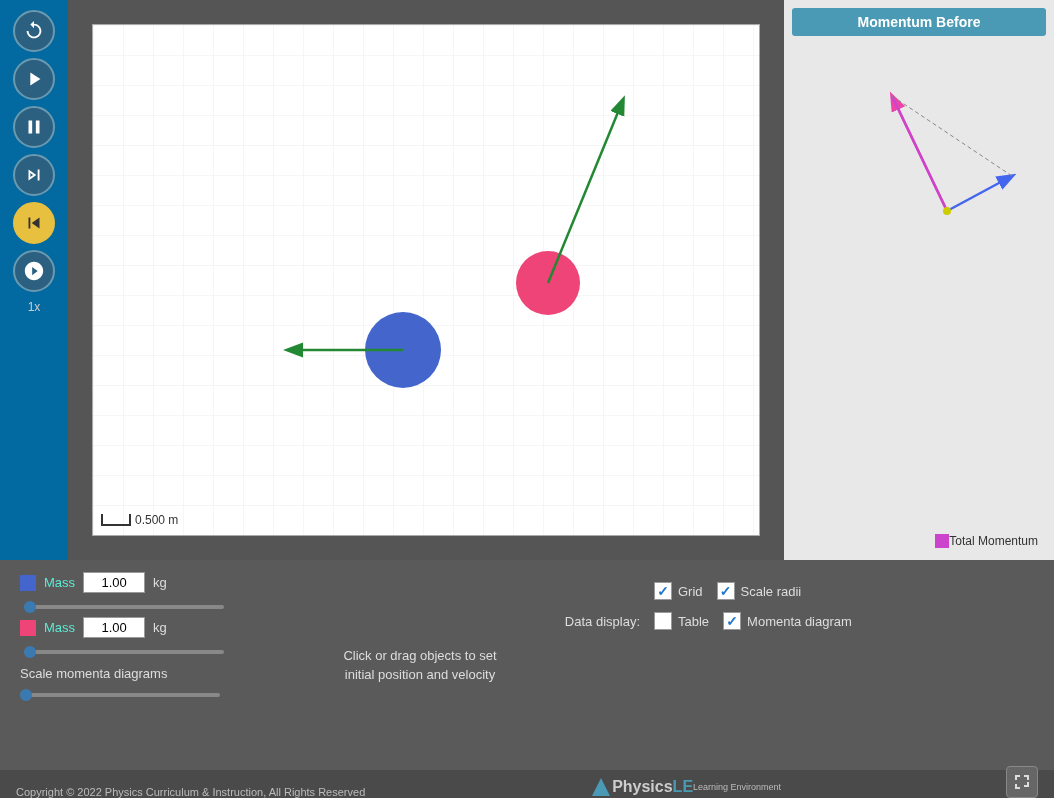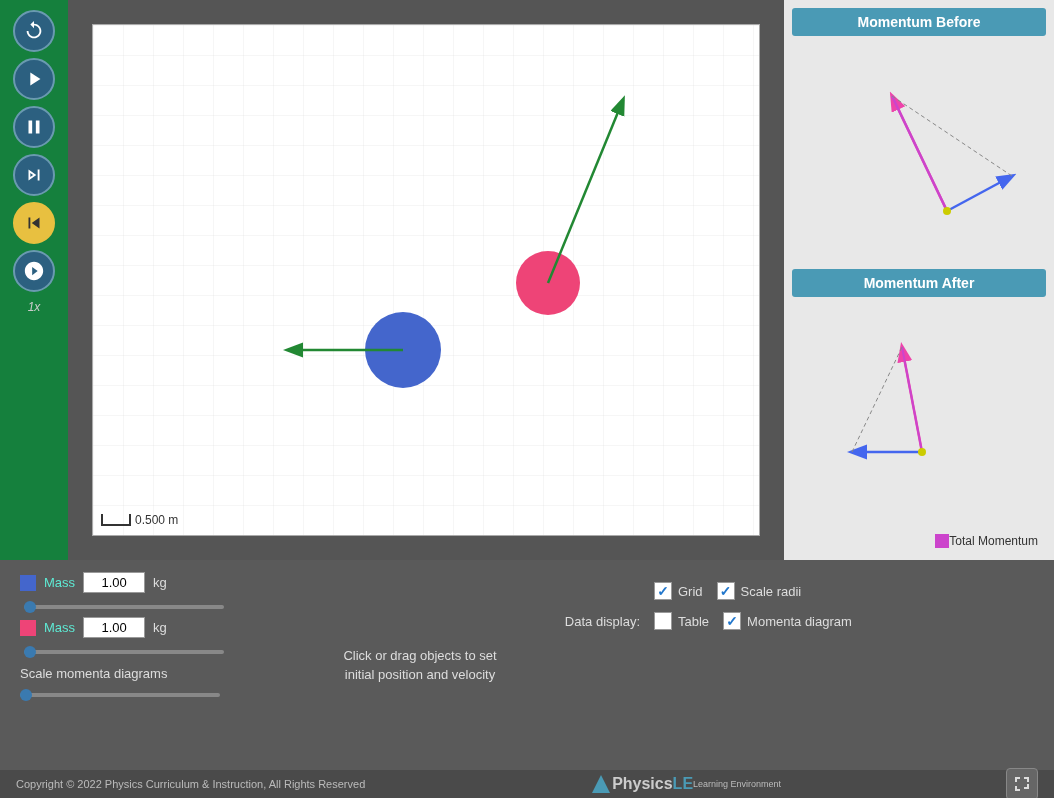--- a/index.html
+++ b/index.html
@@ -23,27 +23,26 @@
 
     .main-area {
       display: flex;
       flex: 1;
       height: 590px;
     }
 
     
     .left-controls {
       width: 68px;
-      background: #15803d;
+      background: #0369a1;
       display: flex;
       flex-direction: column;
       align-items: center;
       padding: 10px 0;
       gap: 6px;
-      font-style: italic;
     }
 
     .ctrl-btn {
       width: 42px;
       height: 42px;
       border-radius: 50%;
       border: 2px solid #6a9ab0;
       background: #2c6080;
       cursor: pointer;
       display: flex;
@@ -308,21 +307,21 @@
     .checkbox-text {
       color: #ddd;
       font-size: 13px;
     }
 
     
     .footer {
       height: 28px;
       background: #4a4a4a;
       display: flex;
-      align-items: center;
+      align-items: flex-end;
       justify-content: space-between;
       padding: 0 16px;
     }
 
     .footer-copyright {
       color: #bbb;
       font-size: 11px;
     }
 
     .footer-logo {
@@ -452,46 +451,20 @@
                 <path d="M0,0 L0,6 L8,3 z" fill="#ee44aa"></path>
               </marker>
               <marker id="arrowBlue" markerWidth="8" markerHeight="8" refX="6" refY="3" orient="auto">
                 <path d="M0,0 L0,6 L8,3 z" fill="#4466ee"></path>
               </marker>
             </defs>
           </svg>
         </div>
       </div>
 
-      <div class="momentum-section">
-        <div class="momentum-header">Momentum After</div>
-        <div class="momentum-diagram">
-          <svg width="100%" height="180">
-
-            <line x1="130" y1="155" x2="110" y2="50" stroke="#ee44aa" stroke-width="2.5" marker-end="url(#arrowPink2)"></line>
-
-            <line x1="130" y1="155" x2="60" y2="155" stroke="#4466ee" stroke-width="2.5" marker-end="url(#arrowBlue2)"></line>
-
-            <line x1="130" y1="155" x2="110" y2="50" stroke="#cc44cc" stroke-width="2"></line>
-
-            <line x1="60" y1="155" x2="110" y2="50" stroke="#888" stroke-width="1" stroke-dasharray="4,3"></line>
-
-            <circle cx="130" cy="155" r="4" fill="#cccc00"></circle>
-
-            <defs>
-              <marker id="arrowPink2" markerWidth="8" markerHeight="8" refX="6" refY="3" orient="auto">
-                <path d="M0,0 L0,6 L8,3 z" fill="#ee44aa"></path>
-              </marker>
-              <marker id="arrowBlue2" markerWidth="8" markerHeight="8" refX="6" refY="3" orient="auto">
-                <path d="M0,0 L0,6 L8,3 z" fill="#4466ee"></path>
-              </marker>
-            </defs>
-          </svg>
-        </div>
-      </div>
 
       <div class="total-momentum-legend">
         <div class="legend-color"></div>
         <span>Total Momentum</span>
       </div>
     </div>
   </div>
 
   <div class="bottom-controls">
 

